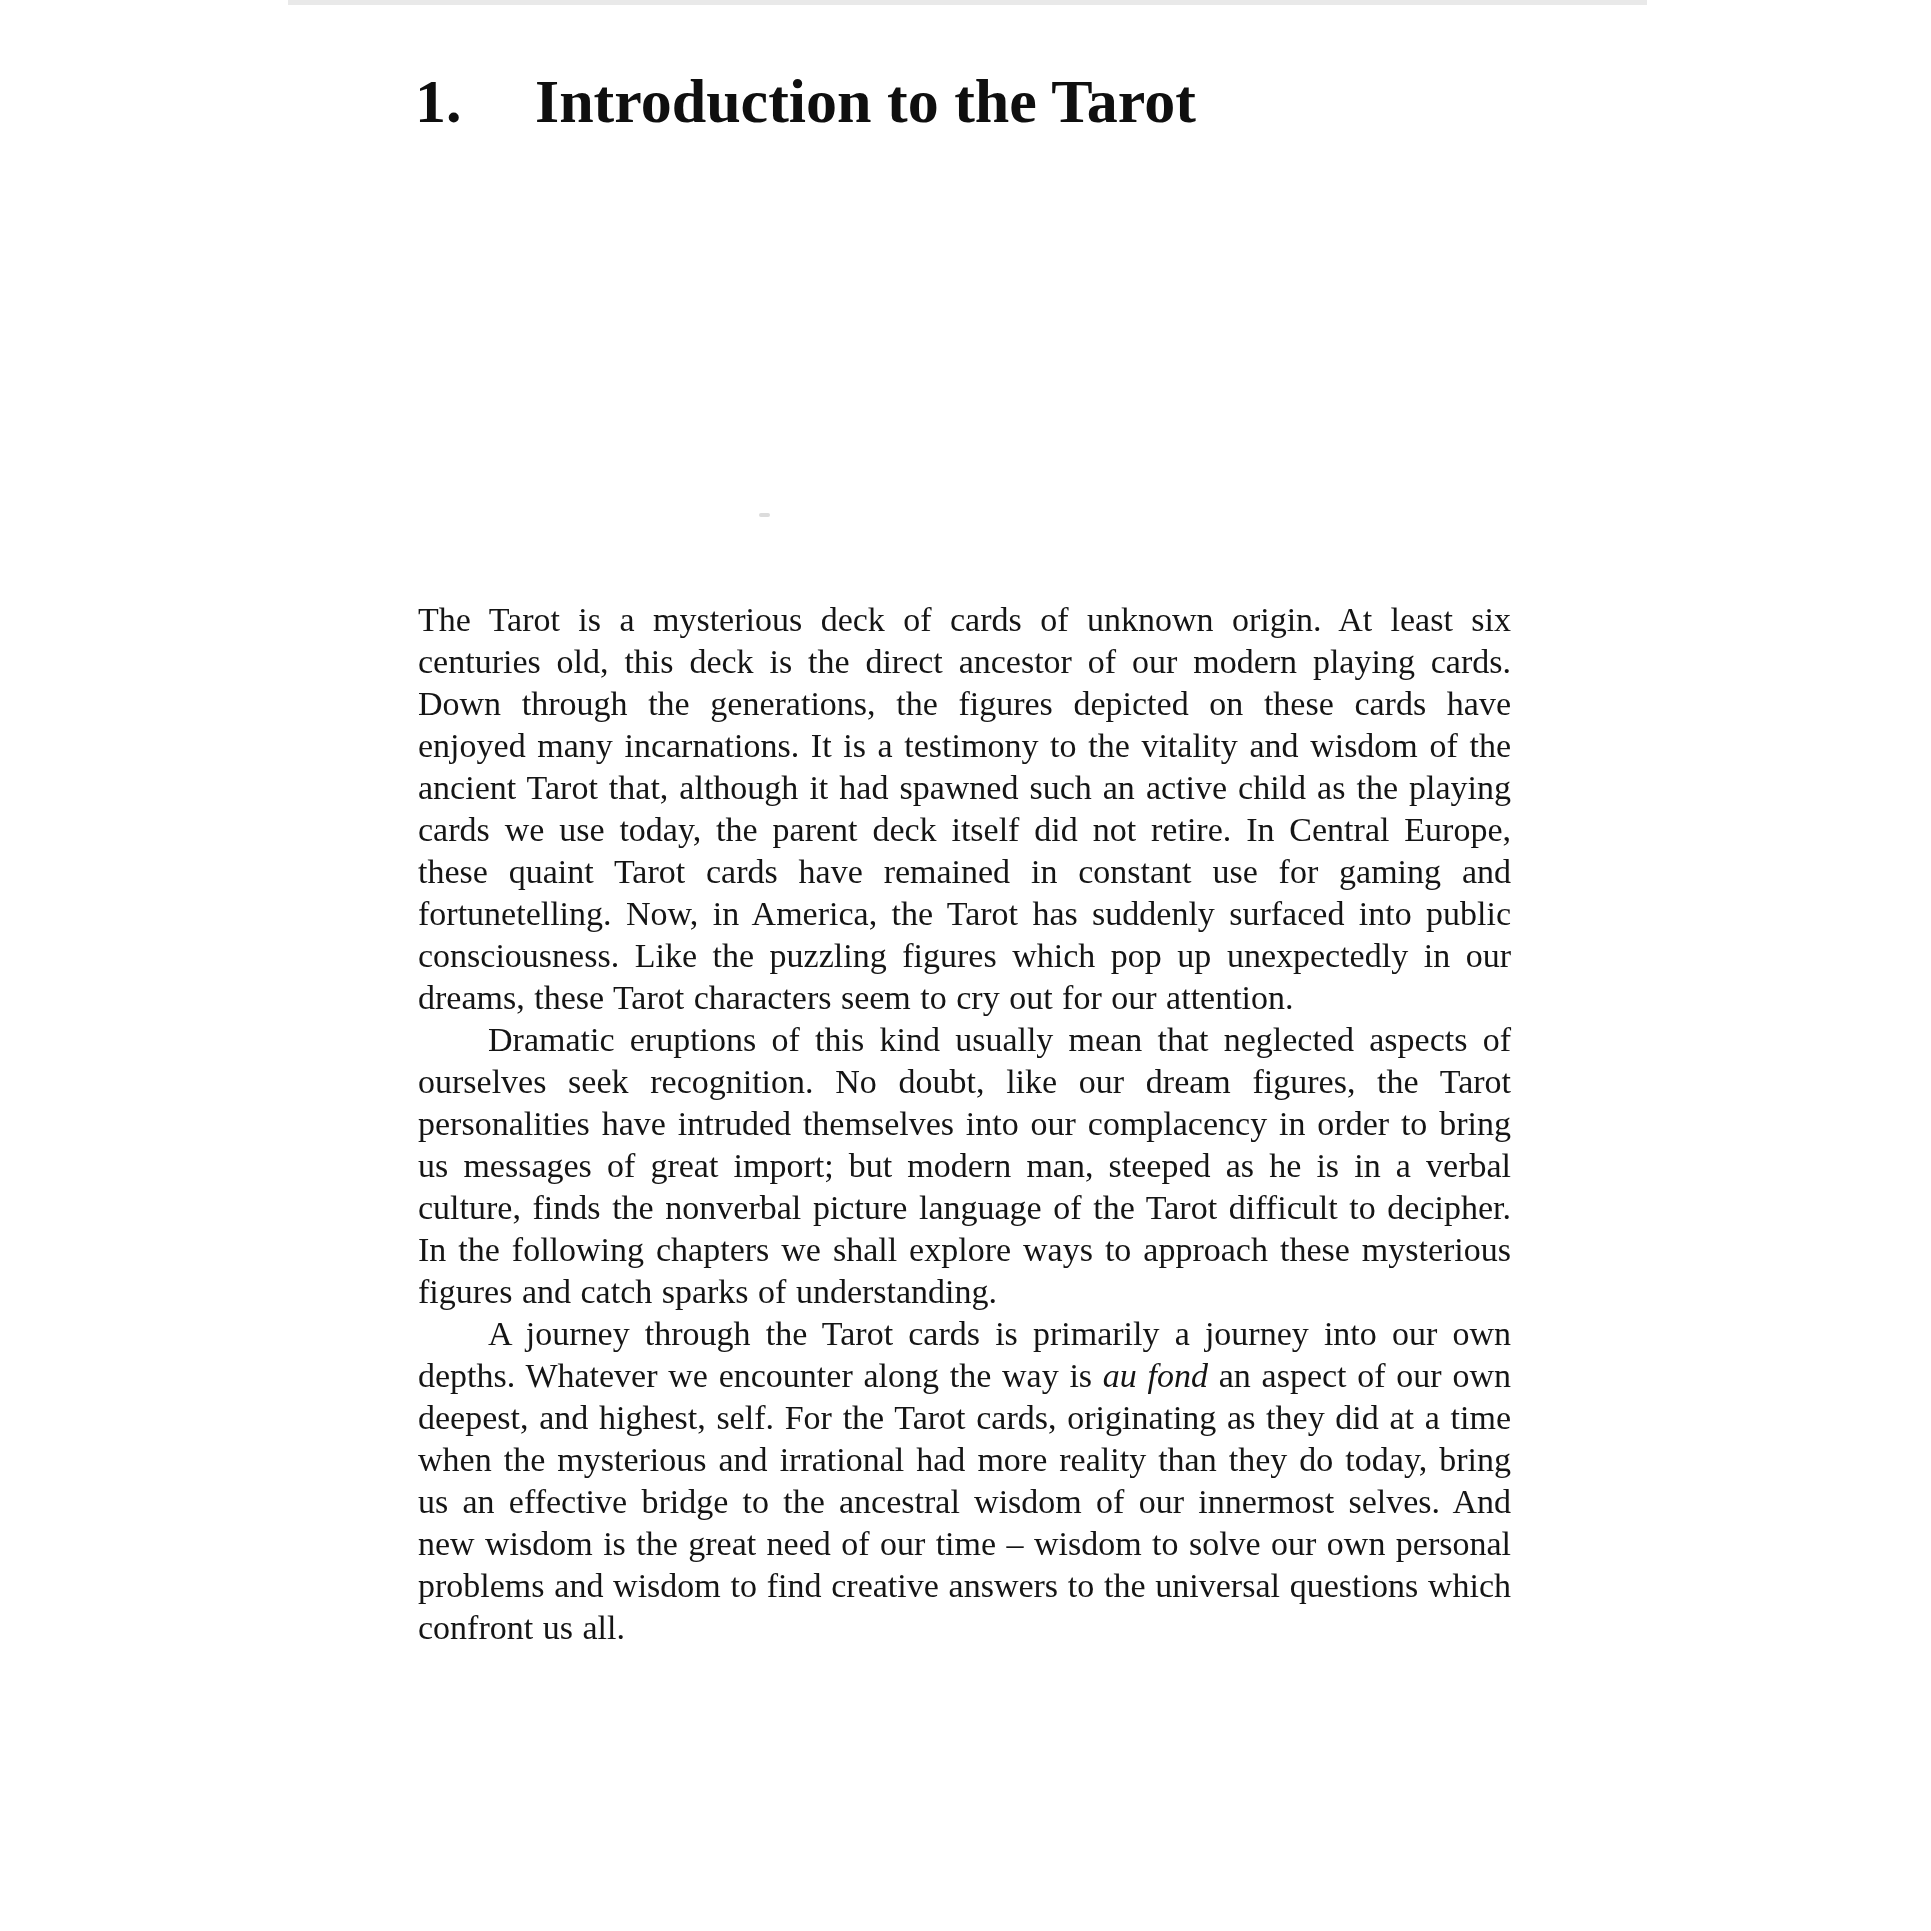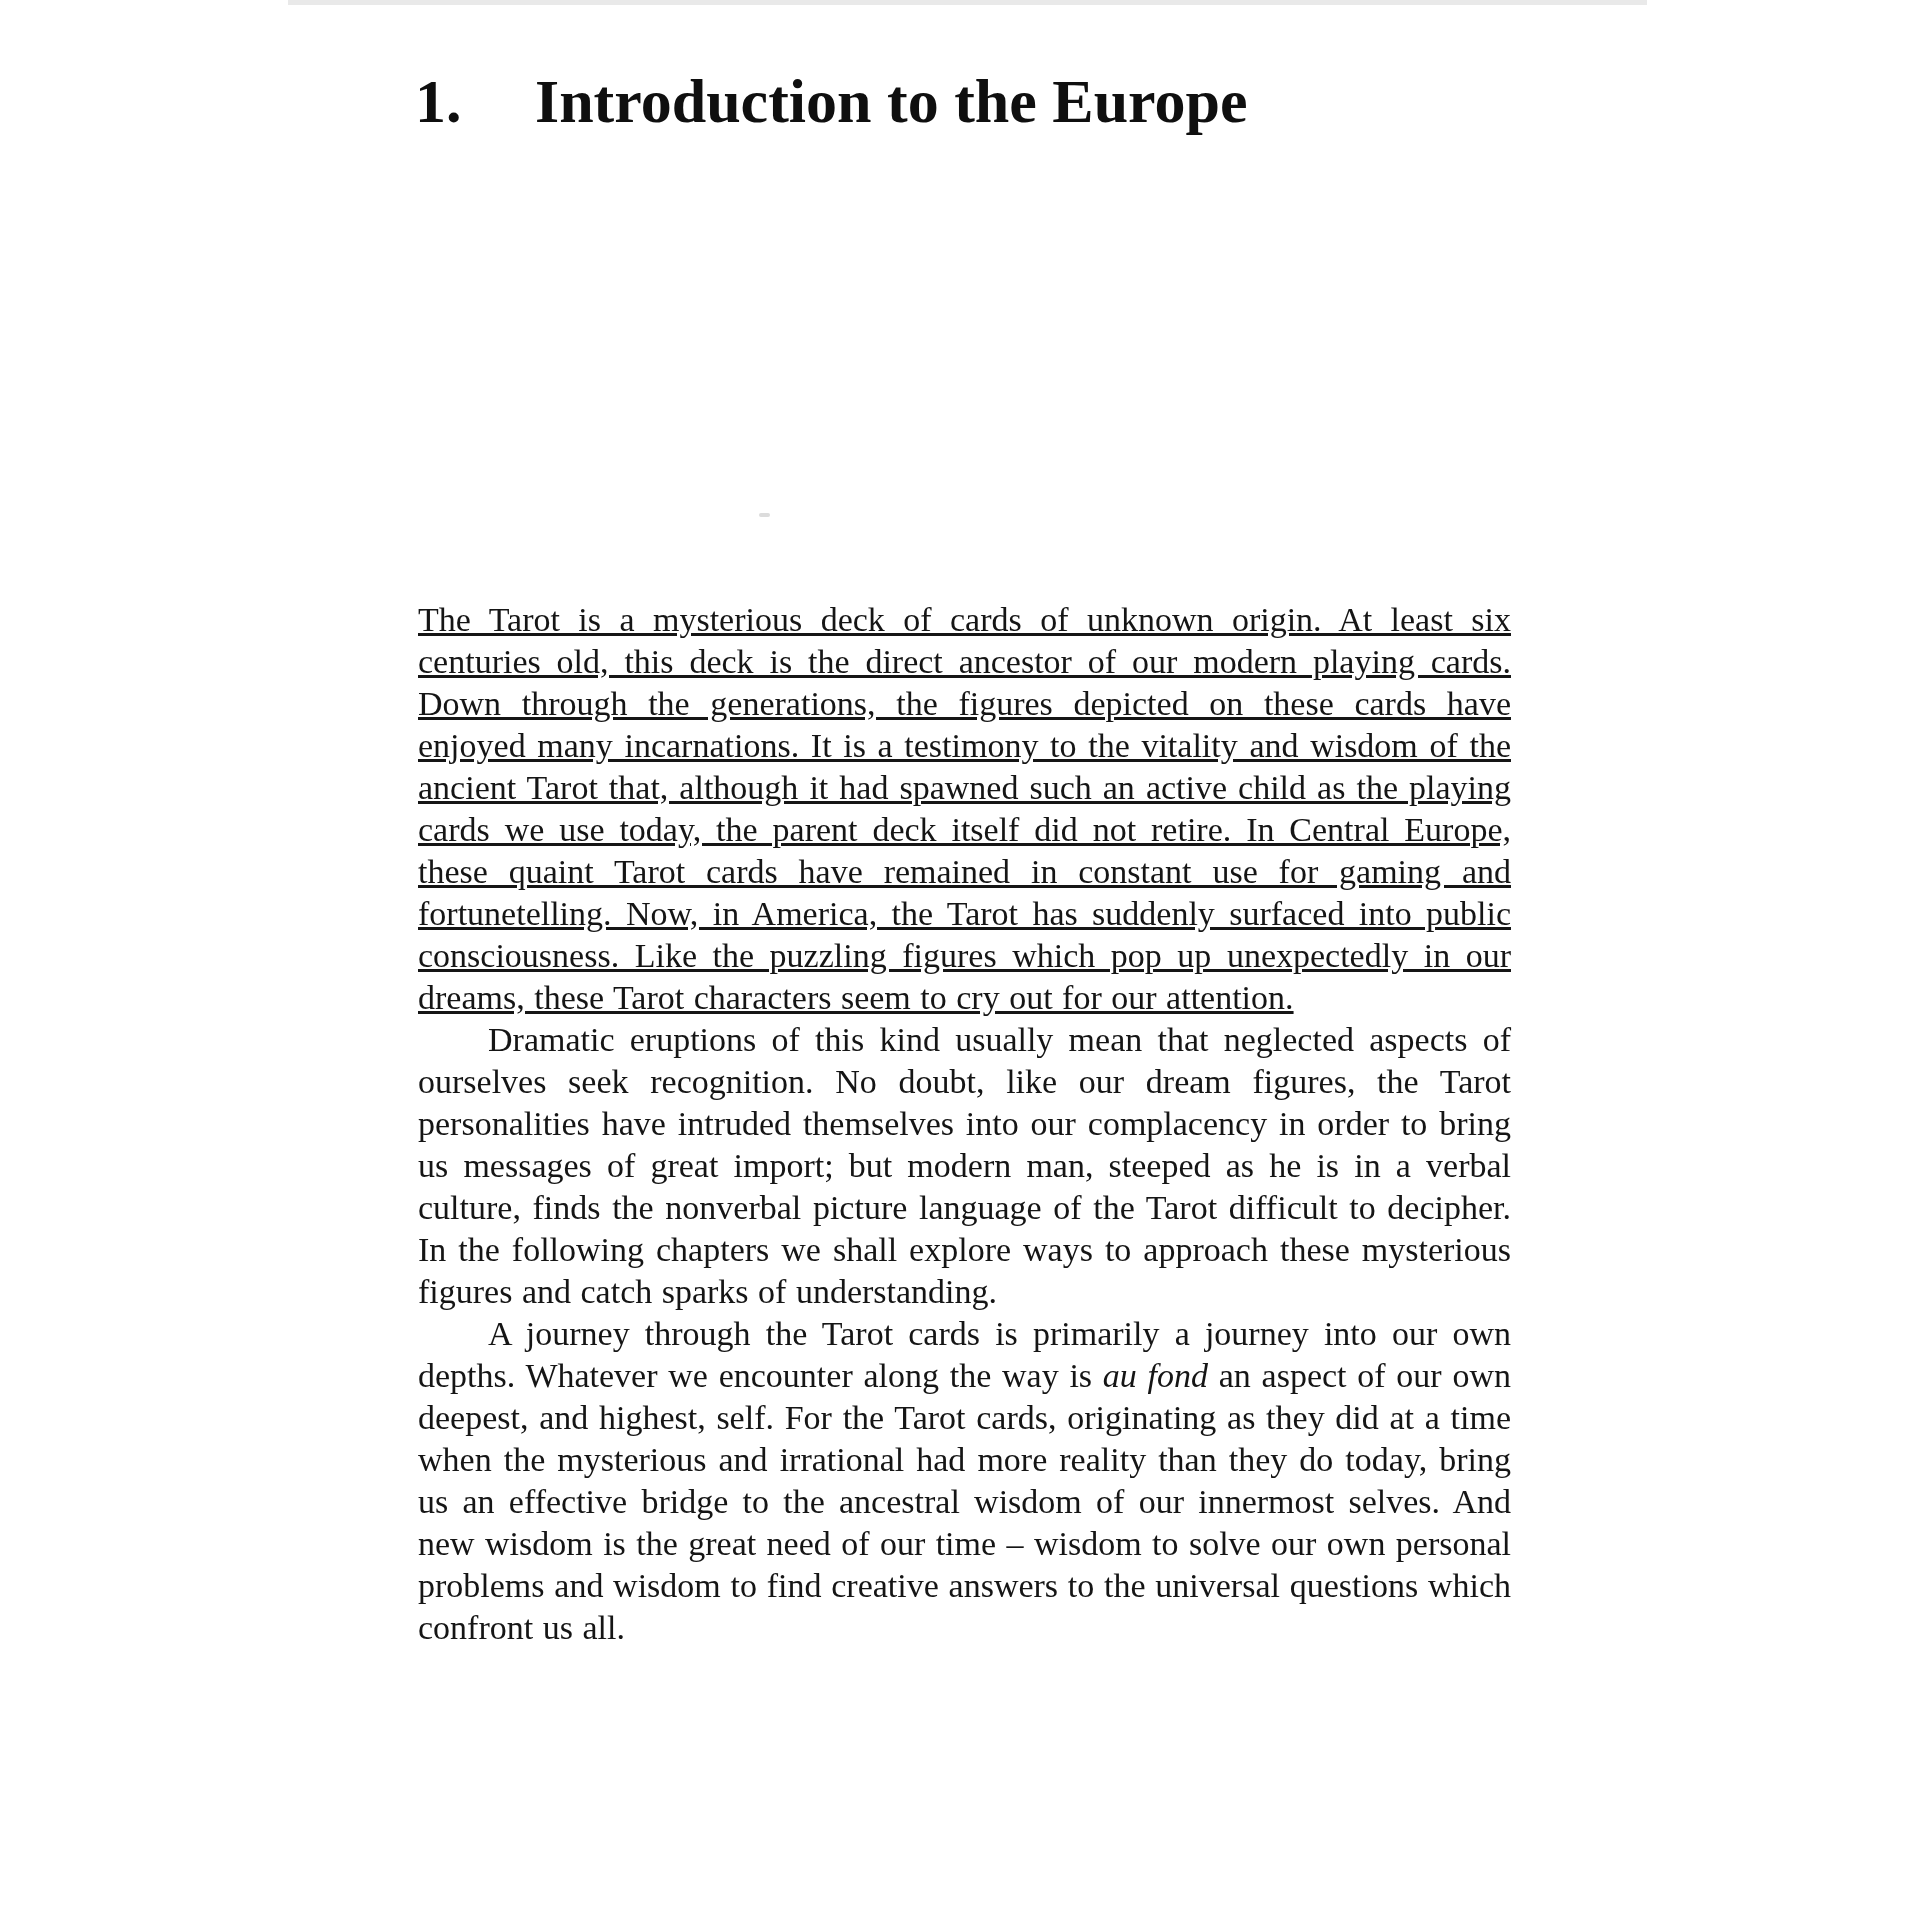--- a/index.html
+++ b/index.html
@@ -61,34 +61,33 @@
     text-align: justify;
   }
   .body-text p {
     margin: 0;
     padding: 0;
     text-indent: 70px;
     word-spacing: 1px;
   }
   .body-text p.first {
     text-indent: 0;
-    text-decoration: underline;
   }
   .body-text em {
   }
 </style>
 </head>
 <body>
 
 <div class="page">
 
   <div class="scan-bar"></div>
 
   <h1 class="chapter-heading">
-    <span class="chapter-number">1.</span><span>Introduction to the Europe</span>
+    <span class="chapter-number">1.</span><span>Introduction to the Tarot</span>
   </h1>
 
   <div class="smudge"></div>
 
   <div class="body-text">
     <p class="first">The Tarot is a mysterious deck of cards of unknown origin. At least six centuries old, this deck is the direct ancestor of our modern playing cards. Down through the generations, the figures depicted on these cards have enjoyed many incarnations. It is a testimony to the vitality and wisdom of the ancient Tarot that, although it had spawned such an active child as the playing cards we use today, the parent deck itself did not retire. In Central Europe, these quaint Tarot cards have remained in constant use for gaming and fortunetelling. Now, in America, the Tarot has suddenly surfaced into public consciousness. Like the puzzling figures which pop up unexpectedly in our dreams, these Tarot characters seem to cry out for our attention.</p>
     <p>Dramatic eruptions of this kind usually mean that neglected aspects of ourselves seek recognition. No doubt, like our dream figures, the Tarot personalities have intruded themselves into our complacency in order to bring us messages of great import; but modern man, steeped as he is in a verbal culture, finds the nonverbal picture language of the Tarot difficult to decipher. In the following chapters we shall explore ways to approach these mysterious figures and catch sparks of understanding.</p>
     <p><span>A journey through the Tarot cards is primarily a journey into our own depths. Whatever we encounter along the way is </span><em>au fond</em><span> an aspect of our own deepest, and highest, self. For the Tarot cards, originating as they did at a time when the mysterious and irrational had more reality than they do today, bring us an effective bridge to the ancestral wisdom of our innermost selves. And new wisdom is the great need of our time – wisdom to solve our own personal problems and wisdom to find creative answers to the universal questions which confront us all.</span></p>
   </div>
 

